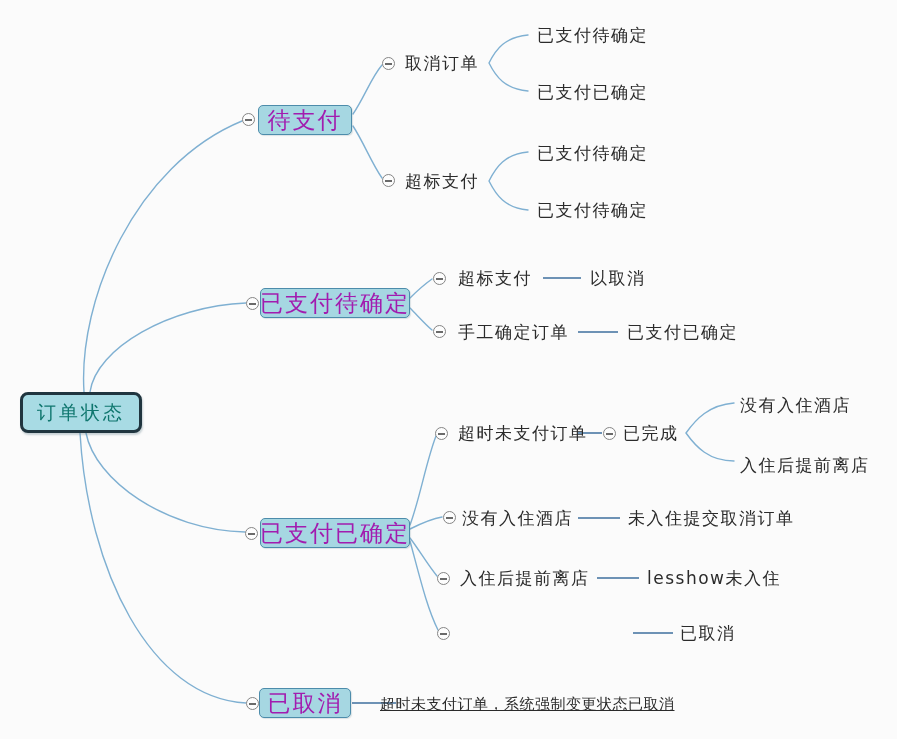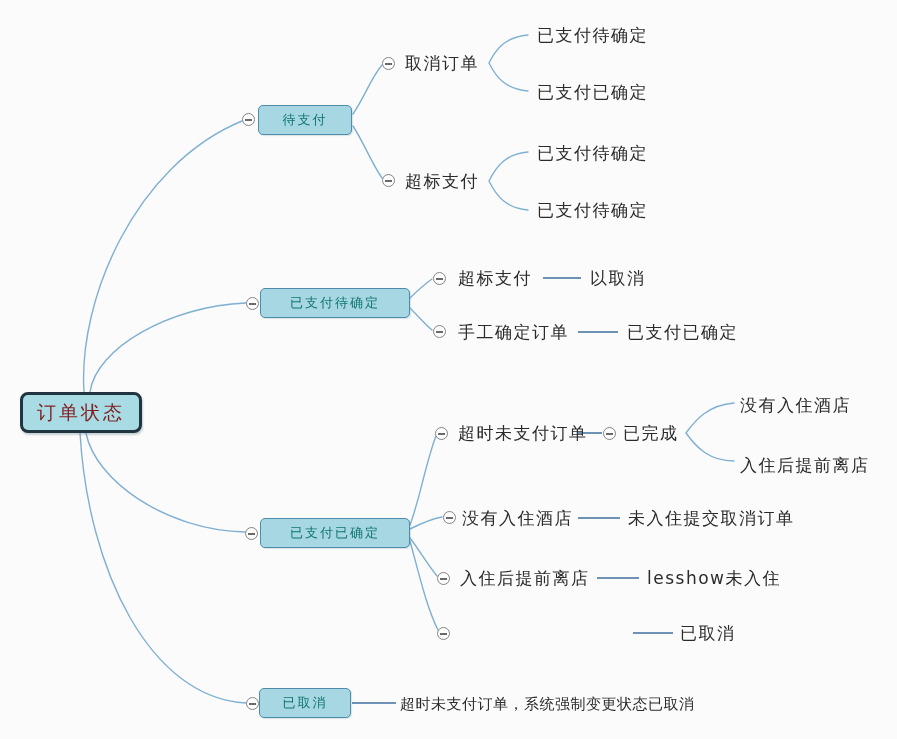--- a/index.html
+++ b/index.html
@@ -21,32 +21,32 @@
   }
   .soft{fill:none;stroke:#7fb0d2;stroke-width:1.4;stroke-linecap:round;}
   .hard{fill:none;stroke:#3e6f9e;stroke-width:1.5;stroke-linecap:butt;}
   .box{
     position:absolute;
     box-sizing:border-box;
     background:#a6d7e2;
     border:1.5px solid #4d8cab;
     border-radius:5px;
     display:flex;align-items:center;justify-content:center;
-    font-size:13px;letter-spacing:2px;color:#0f766e;
+    font-size:23px;letter-spacing:2px;color:#a21caf;
     white-space:nowrap;
     box-shadow:1px 1px 1px rgba(120,150,160,0.25);
   }
   .rootbox{
     position:absolute;
     box-sizing:border-box;
     background:#a8dbe4;
     border:3px solid #20353f;
     border-radius:8px;
     display:flex;align-items:center;justify-content:center;
-    font-size:19px;letter-spacing:3px;color:#7f1d1d;
+    font-size:19px;letter-spacing:3px;color:#0f766e;
     white-space:nowrap;
     box-shadow:1px 2px 2px rgba(100,130,140,0.35);
   }
   .txt{
     position:absolute;
     height:20px;line-height:20px;
     font-size:17px;letter-spacing:1.5px;
     color:#2b2b2b;white-space:nowrap;
   }
   .txt.small{font-size:15px;letter-spacing:0.5px;}
@@ -141,15 +141,15 @@
   <div class="txt" style="left:590px;top:268px;">以取消</div>
   <div class="txt" style="left:627px;top:322px;">已支付已确定</div>
 
   <div class="txt" style="left:623px;top:423px;">已完成</div>
   <div class="txt" style="left:740px;top:395px;">没有入住酒店</div>
   <div class="txt" style="left:740px;top:455px;">入住后提前离店</div>
   <div class="txt" style="left:628px;top:508px;">未入住提交取消订单</div>
   <div class="txt" style="left:647px;top:568px;">lesshow未入住</div>
   <div class="txt" style="left:680px;top:623px;">已取消</div>
 
-  <div class="txt small" style="left:400px;top:694px;">超时未支付订单，系统强制变更状态已取消</div>
+  <div class="txt small" style="left:380px;top:694px;text-decoration:underline;">超时未支付订单，系统强制变更状态已取消</div>
 
 </div>
 
 </body></html>

